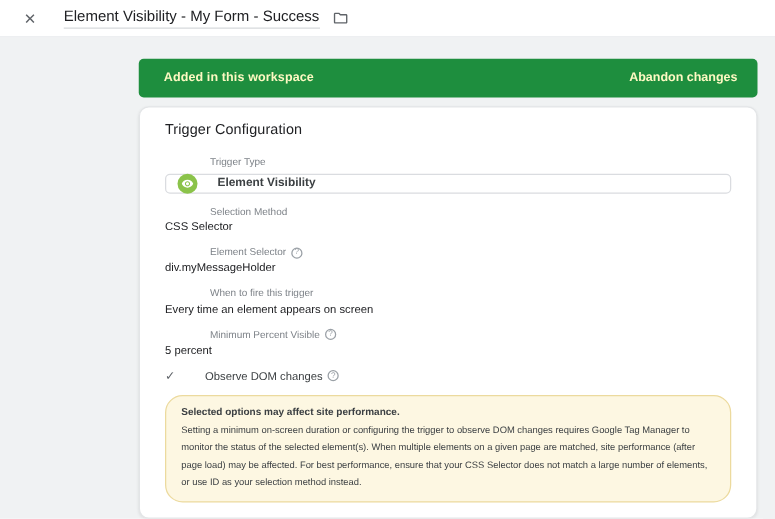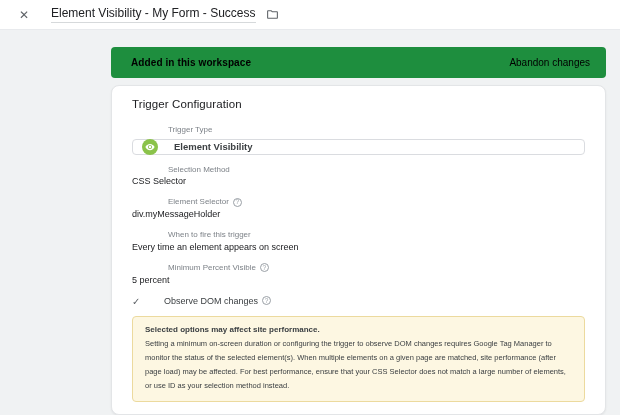--- a/index.html
+++ b/index.html
@@ -26,24 +26,24 @@
   .folder-btn { margin-left:10px; display:inline-flex; align-items:center; cursor:pointer; }
 
   
   .main { padding-top:17px; }
   .column { margin-left:111px; width:495px; }
 
   
   .banner {
     background:#1e8e3e; border-radius:4px; height:31px;
     display:flex; align-items:center; justify-content:space-between;
-    padding:0 16px 0 20px; color:#000000;
+    padding:0 16px 0 20px; color:#fef9c3;
   }
   .banner-status { font-size:10px; font-weight:bold; letter-spacing:.1px; }
-  .banner-action { font-size:10px; font-weight:normal; cursor:pointer; }
+  .banner-action { font-size:10px; font-weight:bold; cursor:pointer; }
 
   
   .card {
     margin-top:7px; background:#ffffff; border:1px solid #e3e5e7;
     border-radius:8px; box-shadow:0 1px 2px rgba(60,64,67,.08);
     padding:12px 20px 12px 20px;
   }
   .card-title { font-size:11.5px; color:#202124; letter-spacing:.1px; }
 
   .field-label {
@@ -69,21 +69,21 @@
     border-radius:50%; color:#9aa0a6; font-size:6.5px; line-height:1;
     align-items:center; justify-content:center; margin-left:4px; cursor:pointer;
     flex:none;
   }
 
   .checkbox-row { margin-top:10px; display:flex; align-items:center; cursor:pointer; }
   .check-glyph { font-size:10px; color:#5f6368; width:12px; }
   .checkbox-label { font-size:9px; color:#3c4043; margin-left:20px; display:flex; align-items:flex-start; }
 
   .warning {
-    margin-top:9px; background:#fdf7e2; border:1px solid #ecda9e; border-radius:4px;
+    margin-top:9px; background:#fdf7e2; border:1px solid #ecda9e; border-radius:14px;
     padding:7px 12px 8px 12px;
   }
   .warning-title { font-size:8px; font-weight:bold; color:#3c4043; line-height:1.5; }
   .warning-body { font-size:7.5px; color:#3c4043; line-height:14px; margin-top:1px; }
 </style>
 </head>
 <body>
 
 <div class="topbar">
   <span class="close-btn">✕</span>

